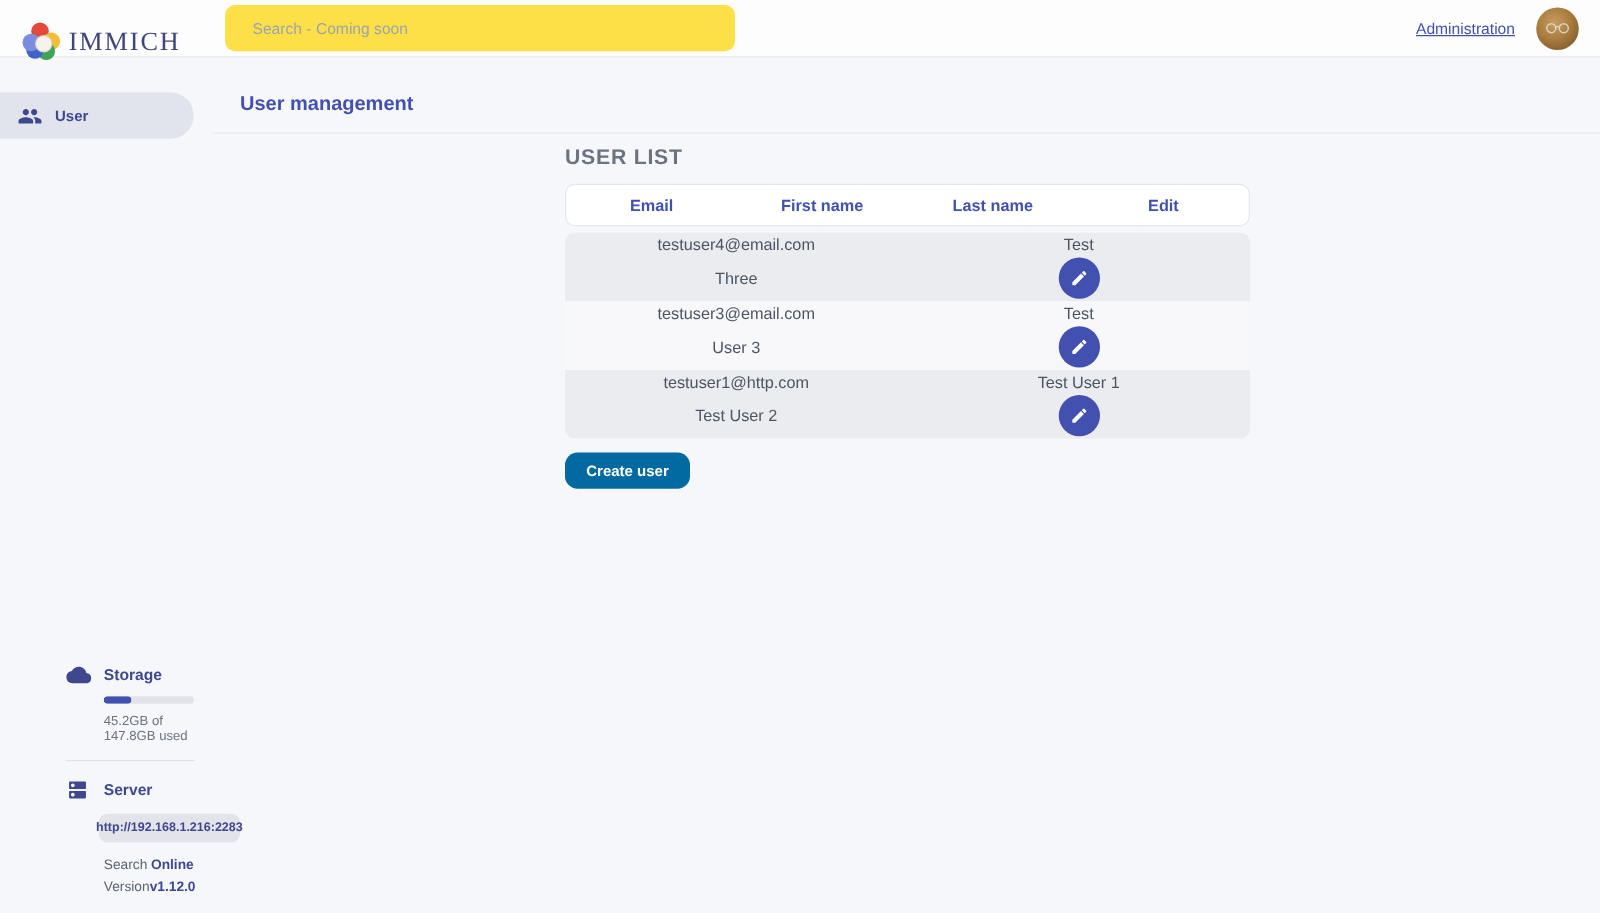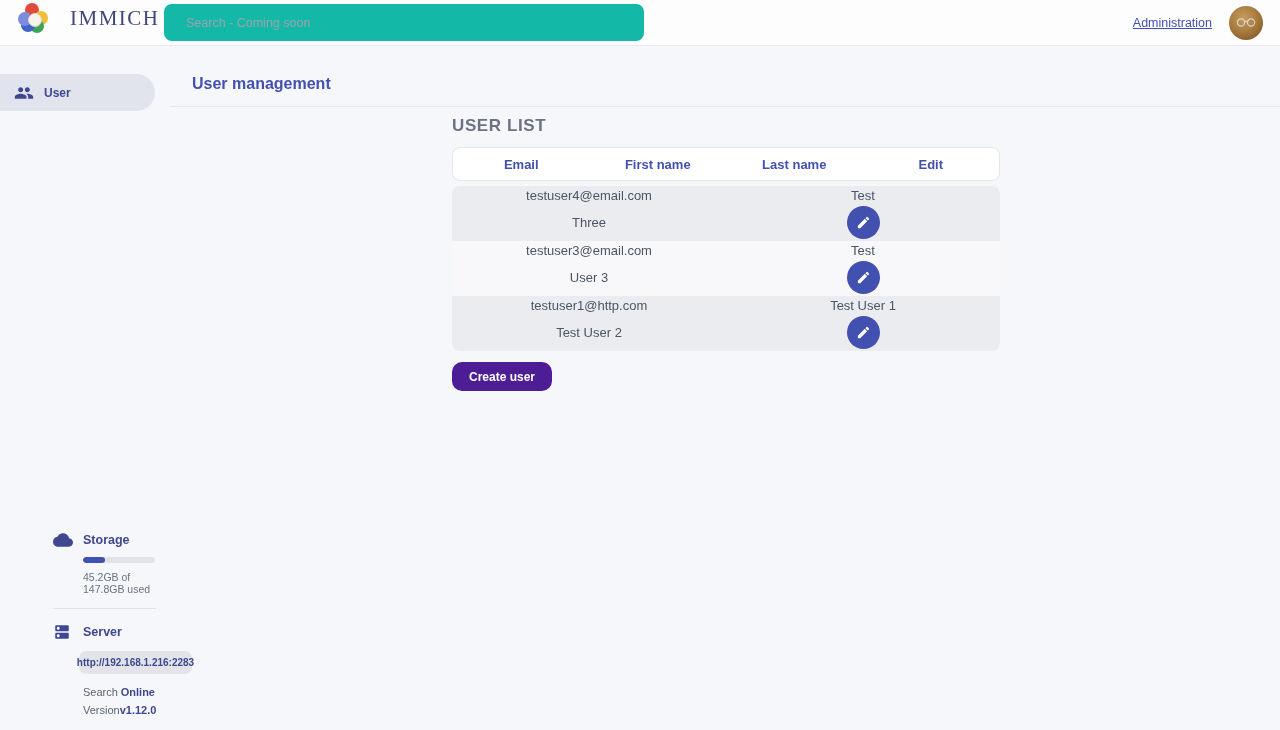--- a/index.html
+++ b/index.html
@@ -14,38 +14,38 @@
   .app { position:absolute; inset:0; }
 
   
   .app-header {
     position:absolute; top:0; left:0; right:0; height:46px;
     background:#fdfdfe;
     border-bottom:1px solid #e9eaf0;
     z-index:5;
   }
   .brand {
-    position:absolute; left:18px; top:2px; height:32px;
-    display:flex; align-items:center; gap:22px;
+    position:absolute; left:18px; top:17px; height:32px;
+    display:flex; align-items:center; gap:7px;
   }
   .logo { position:relative; width:30px; height:30px; }
   .logo i { position:absolute; width:14px; height:14px; border-radius:50%; display:block; }
   .petal-red    { top:0;    left:7px;  background:#e14a3b; }
   .petal-yellow { top:8px;  right:0;   background:#f2bd37; }
   .petal-green  { bottom:0; right:4px; background:#3fa457; }
   .petal-blue   { bottom:1px; left:3px; background:#3f63c9; }
   .petal-violet { top:9px;  left:0;    background:#7c8de0; }
   .petal-center { top:10px; left:10px; width:10px; height:10px; background:#f7f3ec; border:1px solid #dcd4c6; }
   .brand-text {
     font-family:"Liberation Serif", serif;
     font-size:21px; letter-spacing:1.5px; color:#40467b;
   }
   .search-bar {
-    position:absolute; left:164px; top:4px; width:480px; height:37px;
-    background:#14b8a6; border-radius:8px;
+    position:absolute; left:180px; top:4px; width:408px; height:37px;
+    background:#fde047; border-radius:8px;
   }
   .search-bar input {
     width:100%; height:100%; background:transparent; border:none; outline:none;
     padding:0 22px; font-size:12.5px; color:#4b5563;
     font-family:"Liberation Sans", sans-serif;
   }
   .search-bar input::placeholder { color:#9ca3af; }
   .header-right {
     position:absolute; right:17px; top:0; height:46px;
     display:flex; align-items:center; gap:17px;
@@ -129,21 +129,21 @@
   .trow:nth-child(even) { background:#f8f8fb; }
   .td { text-align:center; font-size:13px; color:#4b5563; }
   .td-edit { display:flex; justify-content:center; }
   .edit-btn {
     width:33px; height:33px; border-radius:50%; border:none;
     background:#4250af; display:flex; align-items:center; justify-content:center;
     cursor:pointer;
   }
   .create-btn {
     margin-top:11px; height:29px; padding:0 17px;
-    background:#4c1d95; color:#ffffff; border:none; border-radius:10px;
+    background:#0369a1; color:#ffffff; border:none; border-radius:10px;
     font-size:12px; font-weight:700; font-family:"Liberation Sans", sans-serif;
     cursor:pointer;
   }
 </style>
 </head>
 <body>
 
 <div class="app">
 
   <header class="app-header">

